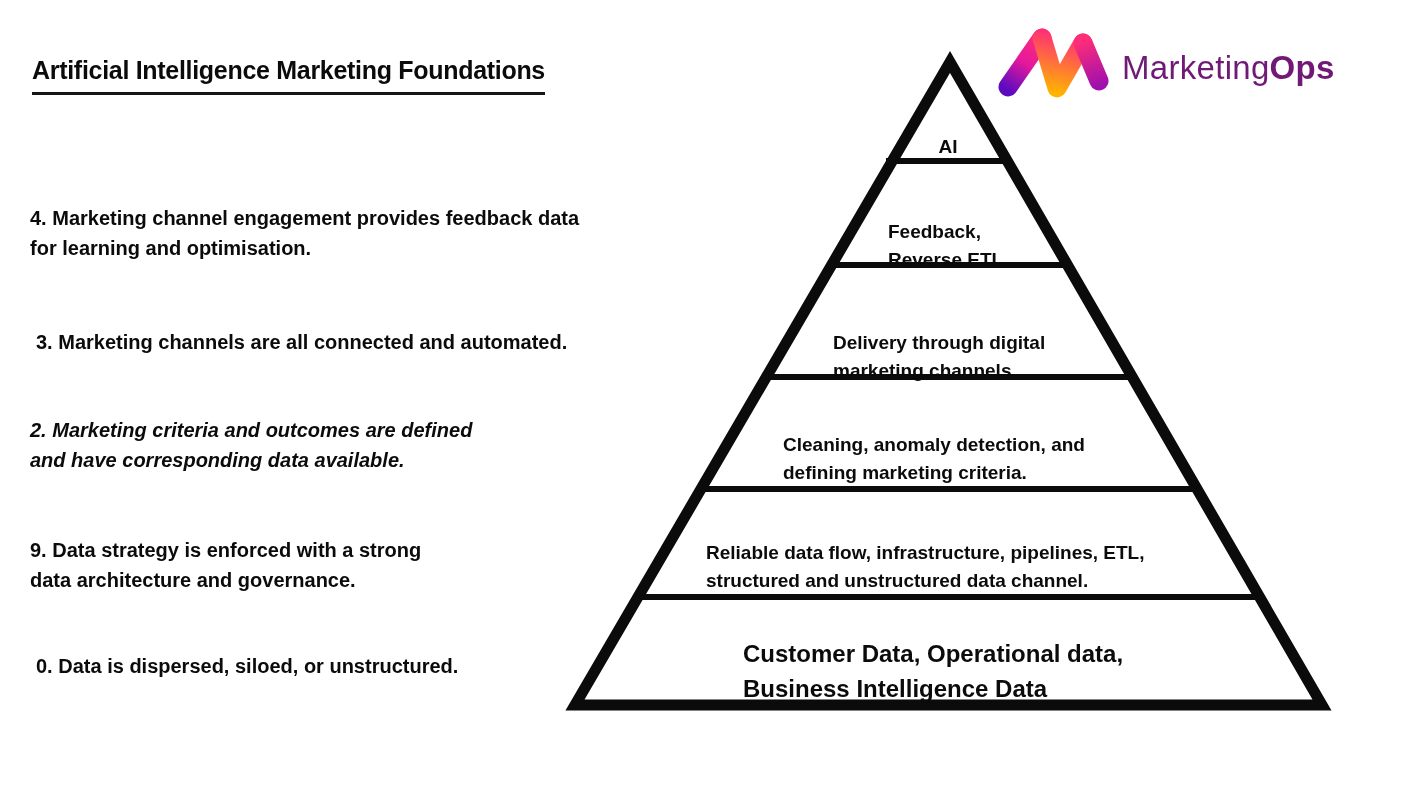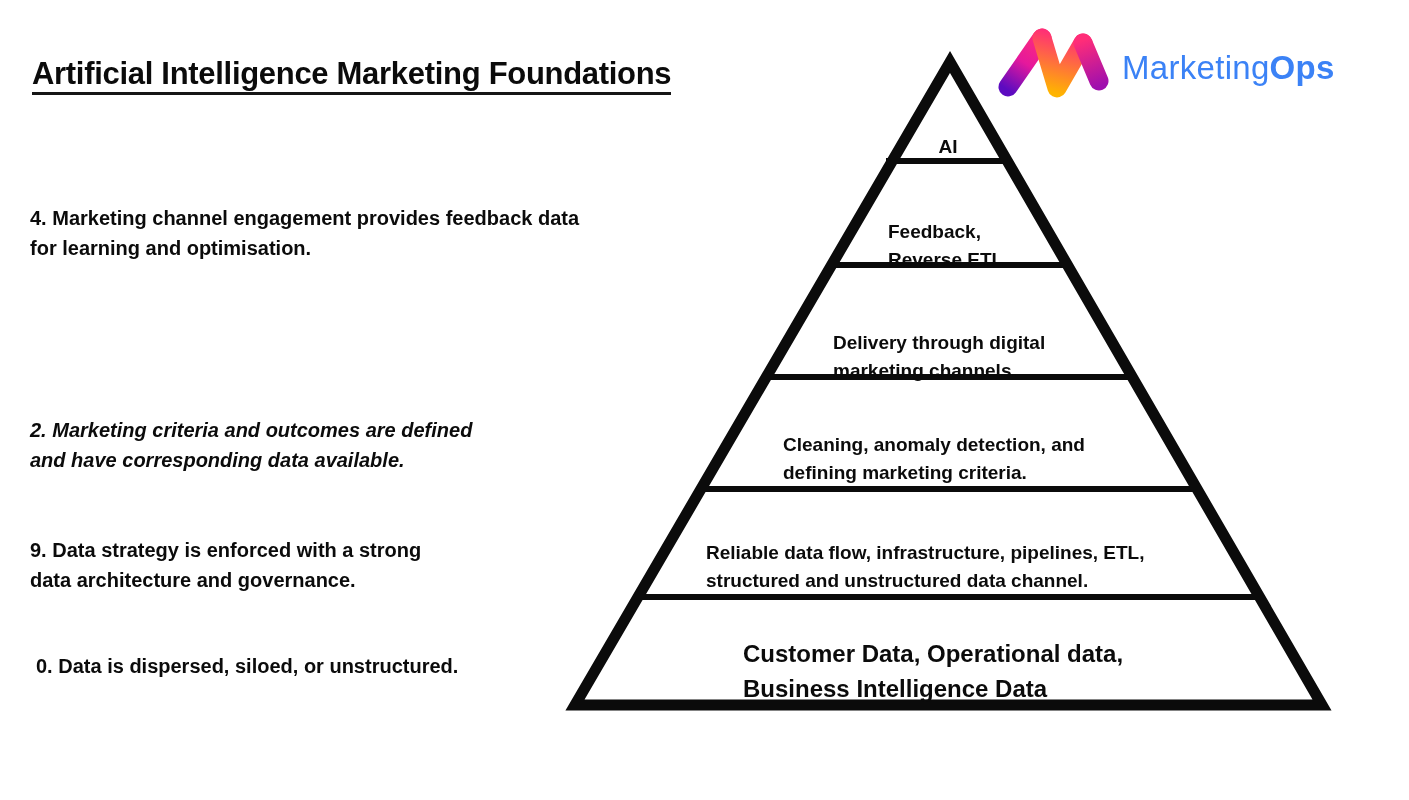--- a/index.html
+++ b/index.html
@@ -10,24 +10,25 @@
     background: #ffffff;
     overflow: hidden;
     font-family: "Liberation Sans", "DejaVu Sans", sans-serif;
     color: #0b0b0b;
   }
 
   .title {
     position: absolute;
     left: 32px;
     top: 40px;
-    font-size: 31px;
+    font-size: 25px;
     font-weight: bold;
     letter-spacing: -0.3px;
     border-bottom: 3px solid #161616;
+    padding-bottom: 7px;
     white-space: nowrap;
     margin-top: 16px;
   }
 
   .step {
     position: absolute;
     font-size: 20px;
     font-weight: bold;
     line-height: 30px;
     white-space: pre-line;
@@ -65,21 +66,21 @@
     left: 998px; top: 28px;
     display: flex;
     align-items: center;
   }
   .logo-icon { width: 112px; height: 76px; display: block; }
   .wordmark {
     position: absolute;
     left: 124px; top: 21px;
     font-size: 33px;
     letter-spacing: 0.3px;
-    color: #3b82f6;
+    color: #701a75;
     white-space: nowrap;
   }
   .wordmark .bold { font-weight: bold; }
 </style>
 </head>
 <body>
 
 <div class="canvas">
 
   <h1 class="title">Artificial Intelligence Marketing Foundations</h1>
@@ -105,20 +106,21 @@
       <path d="M 44,10 L 59,60 L 85,15" fill="none" stroke="url(#gradMid)" stroke-width="19" stroke-linecap="round" stroke-linejoin="round"></path>
       <path d="M 85,15 L 101,53" fill="none" stroke="url(#gradRight)" stroke-width="19" stroke-linecap="round"></path>
     </svg>
     <div class="wordmark">
       <span>Marketing</span><span class="bold">Ops</span>
     </div>
   </div>
 
   <div class="step step-4">4. Marketing channel engagement provides feedback data
 for learning and optimisation.</div>
+  <div class="step step-3">3. Marketing channels are all connected and automated.</div>
   <div class="step step-2">2. Marketing criteria and outcomes are defined
 and have corresponding data available.</div>
   <div class="step step-1">9. Data strategy is enforced with a strong
 data architecture and governance.</div>
   <div class="step step-0">0. Data is dispersed, siloed, or unstructured.</div>
 
   <svg class="pyramid-svg" viewBox="0 0 1409 800" aria-hidden="true">
     <polygon points="950,62 575,705 1322,705" fill="#ffffff" stroke="#0b0b0b" stroke-width="11" stroke-linejoin="miter"></polygon>
     <line x1="886" y1="161" x2="1009" y2="161" stroke="#0b0b0b" stroke-width="6"></line>
     <line x1="828" y1="265" x2="1071" y2="265" stroke="#0b0b0b" stroke-width="6"></line>

